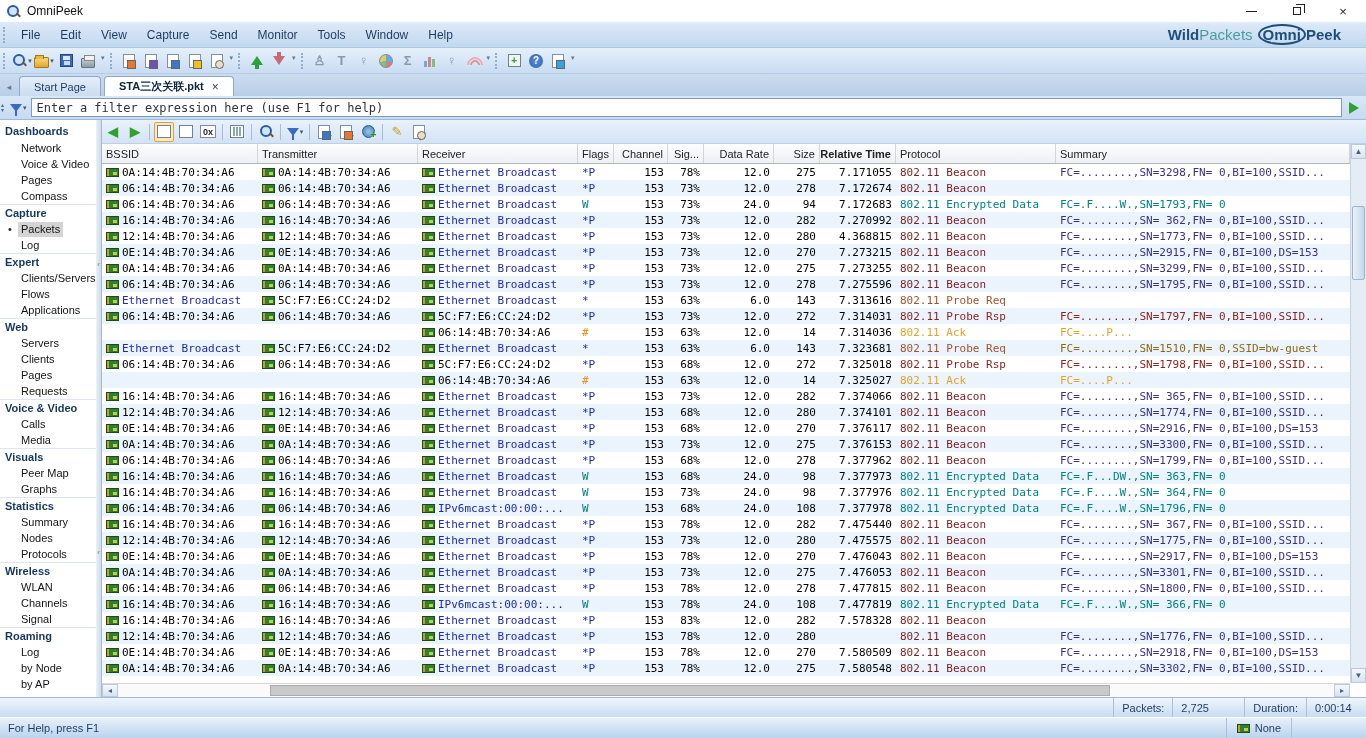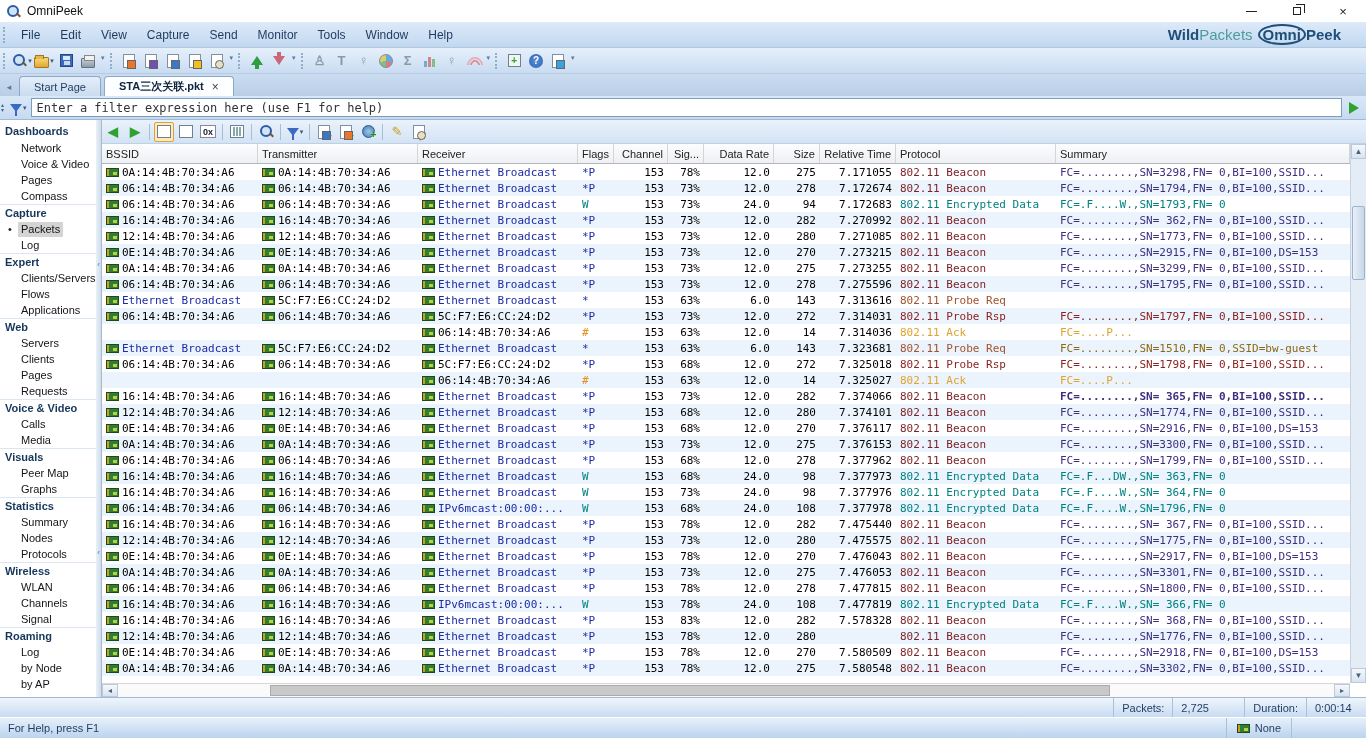--- a/index.html
+++ b/index.html
@@ -437,21 +437,21 @@
       </div>
     <div class="thead" id="thead">
         <div class="th" style="width: 156px;">BSSID</div>
         <div class="th" style="width: 160px;">Transmitter</div>
         <div class="th" style="width: 160px;">Receiver</div>
         <div class="th" style="width: 36px;">Flags</div>
         <div class="th" style="width: 54px; justify-content: flex-end;">Channel</div>
         <div class="th" style="width: 36px; justify-content: flex-end;">Sig...</div>
         <div class="th" style="width: 70px; justify-content: flex-end;">Data Rate</div>
         <div class="th" style="width: 46px; justify-content: flex-end;">Size</div>
-        <div class="th" style="width: 76px; justify-content: flex-end;">Relative Time</div>
+        <div class="th" style="width: 76px; justify-content: flex-end; font-weight: bold;">Relative Time</div>
         <div class="th" style="width: 160px;">Protocol</div>
         <div class="th" style="flex: 1 1 0%;">Summary</div>
       </div>
     <div class="rows" id="rows">
         <div class="row">
           <div class="cell" style="width: 156px;">
             <span class="nic"></span>
             <span style="color: rgb(0, 0, 0);">0A:14:4B:70:34:A6</span>
           </div>
           <div class="cell" style="width: 160px;">
@@ -484,21 +484,20 @@
             <span class="nic"></span>
             <span style="color: rgb(27, 42, 166);">Ethernet Broadcast</span>
           </div>
           <div class="cell" style="width: 36px; color: rgb(27, 42, 166);">*P</div>
           <div class="cell r" style="width: 54px; color: rgb(0, 0, 0);">153</div>
           <div class="cell r" style="width: 36px; color: rgb(0, 0, 0);">73%</div>
           <div class="cell r" style="width: 70px; color: rgb(0, 0, 0);">12.0</div>
           <div class="cell r" style="width: 46px; color: rgb(0, 0, 0);">278</div>
           <div class="cell r" style="width: 76px; color: rgb(0, 0, 0);">7.172674</div>
           <div class="cell" style="width: 160px; color: rgb(124, 33, 40);">802.11 Beacon</div>
-          <div class="cell" style="flex: 1 1 0%; color: rgb(61, 47, 128);">FC=........,SN=1794,FN= 0,BI=100,SSID...</div>
         </div>
         <div class="row">
           <div class="cell" style="width: 156px;">
             <span class="nic"></span>
             <span style="color: rgb(0, 0, 0);">06:14:4B:70:34:A6</span>
           </div>
           <div class="cell" style="width: 160px;">
             <span class="nic"></span>
             <span style="color: rgb(0, 0, 0);">06:14:4B:70:34:A6</span>
           </div>
@@ -548,21 +547,21 @@
           </div>
           <div class="cell" style="width: 160px;">
             <span class="nic"></span>
             <span style="color: rgb(27, 42, 166);">Ethernet Broadcast</span>
           </div>
           <div class="cell" style="width: 36px; color: rgb(27, 42, 166);">*P</div>
           <div class="cell r" style="width: 54px; color: rgb(0, 0, 0);">153</div>
           <div class="cell r" style="width: 36px; color: rgb(0, 0, 0);">73%</div>
           <div class="cell r" style="width: 70px; color: rgb(0, 0, 0);">12.0</div>
           <div class="cell r" style="width: 46px; color: rgb(0, 0, 0);">280</div>
-          <div class="cell r" style="width: 76px; color: rgb(0, 0, 0);">7.271085</div>
+          <div class="cell r" style="width: 76px; color: rgb(0, 0, 0);">4.368815</div>
           <div class="cell" style="width: 160px; color: rgb(124, 33, 40);">802.11 Beacon</div>
           <div class="cell" style="flex: 1 1 0%; color: rgb(61, 47, 128);">FC=........,SN=1773,FN= 0,BI=100,SSID...</div>
         </div>
         <div class="row alt">
           <div class="cell" style="width: 156px;">
             <span class="nic"></span>
             <span style="color: rgb(0, 0, 0);">0E:14:4B:70:34:A6</span>
           </div>
           <div class="cell" style="width: 160px;">
             <span class="nic"></span>
@@ -757,21 +756,21 @@
             <span class="nic"></span>
             <span style="color: rgb(27, 42, 166);">Ethernet Broadcast</span>
           </div>
           <div class="cell" style="width: 36px; color: rgb(27, 42, 166);">*P</div>
           <div class="cell r" style="width: 54px; color: rgb(0, 0, 0);">153</div>
           <div class="cell r" style="width: 36px; color: rgb(0, 0, 0);">73%</div>
           <div class="cell r" style="width: 70px; color: rgb(0, 0, 0);">12.0</div>
           <div class="cell r" style="width: 46px; color: rgb(0, 0, 0);">282</div>
           <div class="cell r" style="width: 76px; color: rgb(0, 0, 0);">7.374066</div>
           <div class="cell" style="width: 160px; color: rgb(124, 33, 40);">802.11 Beacon</div>
-          <div class="cell" style="flex: 1 1 0%; color: rgb(61, 47, 128); font-weight: bold;">FC=........,SN= 365,FN= 0,BI=100,SSID...</div>
+          <div class="cell" style="flex: 1 1 0%; color: rgb(61, 47, 128);">FC=........,SN= 365,FN= 0,BI=100,SSID...</div>
         </div>
         <div class="row alt">
           <div class="cell" style="width: 156px;">
             <span class="nic"></span>
             <span style="color: rgb(0, 0, 0);">12:14:4B:70:34:A6</span>
           </div>
           <div class="cell" style="width: 160px;">
             <span class="nic"></span>
             <span style="color: rgb(0, 0, 0);">12:14:4B:70:34:A6</span>
           </div>
@@ -1065,21 +1064,20 @@
             <span class="nic"></span>
             <span style="color: rgb(27, 42, 166);">Ethernet Broadcast</span>
           </div>
           <div class="cell" style="width: 36px; color: rgb(27, 42, 166);">*P</div>
           <div class="cell r" style="width: 54px; color: rgb(0, 0, 0);">153</div>
           <div class="cell r" style="width: 36px; color: rgb(0, 0, 0);">83%</div>
           <div class="cell r" style="width: 70px; color: rgb(0, 0, 0);">12.0</div>
           <div class="cell r" style="width: 46px; color: rgb(0, 0, 0);">282</div>
           <div class="cell r" style="width: 76px; color: rgb(0, 0, 0);">7.578328</div>
           <div class="cell" style="width: 160px; color: rgb(124, 33, 40);">802.11 Beacon</div>
-          <div class="cell" style="flex: 1 1 0%; color: rgb(61, 47, 128);">FC=........,SN= 368,FN= 0,BI=100,SSID...</div>
         </div>
         <div class="row alt">
           <div class="cell" style="width: 156px;">
             <span class="nic"></span>
             <span style="color: rgb(0, 0, 0);">12:14:4B:70:34:A6</span>
           </div>
           <div class="cell" style="width: 160px;">
             <span class="nic"></span>
             <span style="color: rgb(0, 0, 0);">12:14:4B:70:34:A6</span>
           </div>

